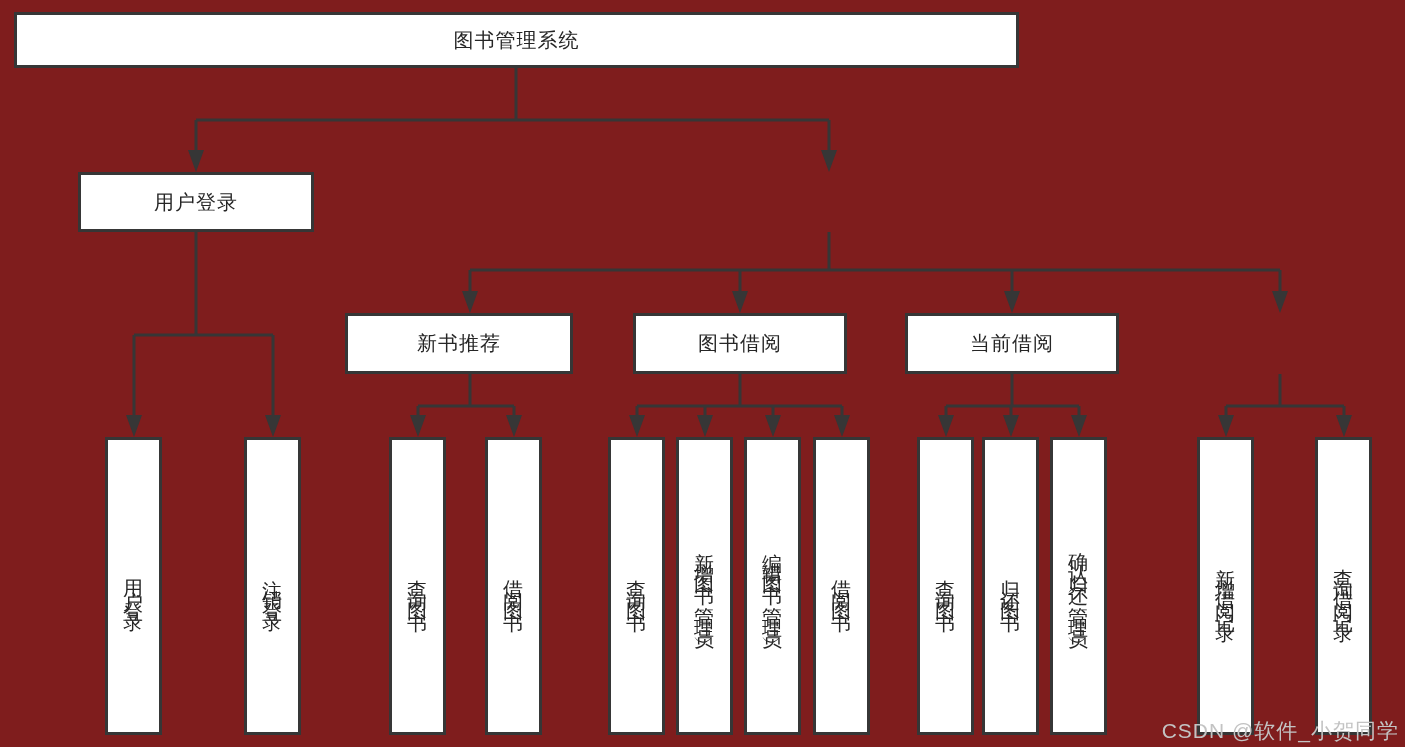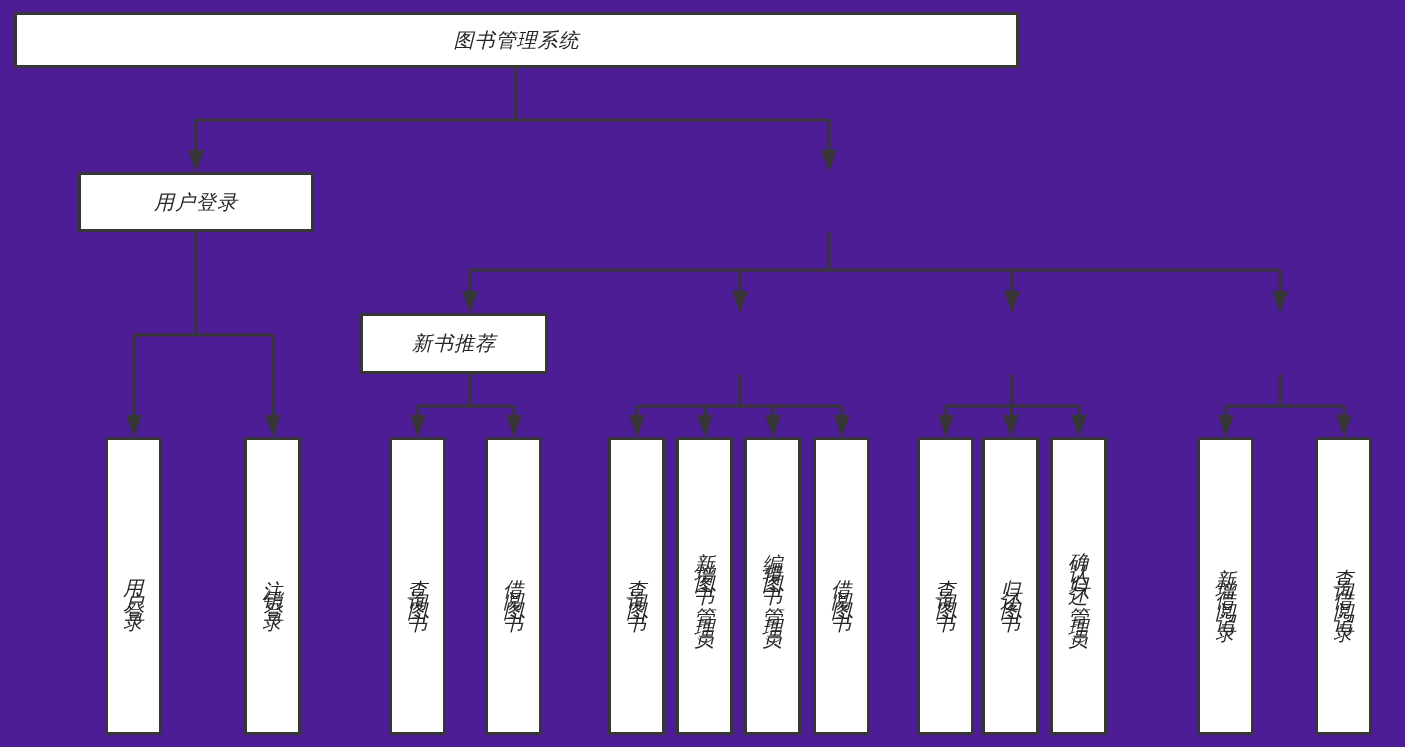--- a/index.html
+++ b/index.html
@@ -5,23 +5,22 @@
   html, body {
     margin: 0;
     padding: 0;
     background: #ffffff;
     font-family: "Liberation Sans", "DejaVu Sans", sans-serif;
   }
   .canvas {
     position: relative;
     width: 1405px;
     height: 747px;
-    background: #4c1d95;
+    background: #7f1d1d;
     overflow: hidden;
-    font-style: italic;
   }
   .connectors {
     position: absolute;
     left: 0;
     top: 0;
     z-index: 1;
   }
   .node {
     position: absolute;
     box-sizing: border-box;
@@ -94,34 +93,37 @@
       <polygon points="1071,415 1087,415 1079,437"></polygon>
       <polygon points="1218,415 1234,415 1226,437"></polygon>
       <polygon points="1336,415 1352,415 1344,437"></polygon>
     </g>
   </svg>
 
   <div class="node hbox" style="left:14px; top:12px; width:1005px; height:56px;">图书管理系统</div>
 
   <div class="node hbox" style="left:78px; top:172px; width:236px; height:60px;">用户登录</div>
 
-  <div class="node hbox" style="left:360px; top:313px; width:188px; height:61px;">新书推荐</div>
+  <div class="node hbox" style="left:345px; top:313px; width:228px; height:61px;">新书推荐</div>
+  <div class="node hbox" style="left:633px; top:313px; width:214px; height:61px;">图书借阅</div>
+  <div class="node hbox" style="left:905px; top:313px; width:214px; height:61px;">当前借阅</div>
 
   <div class="node vbox" style="left:105px;">用户登录</div>
   <div class="node vbox" style="left:244px;">注销登录</div>
 
   <div class="node vbox" style="left:389px;">查询图书</div>
   <div class="node vbox" style="left:485px;">借阅图书</div>
 
   <div class="node vbox" style="left:608px;">查询图书</div>
   <div class="node vbox" style="left:676px;">新增图书（管理员）</div>
   <div class="node vbox" style="left:744px;">编辑图书（管理员）</div>
   <div class="node vbox" style="left:813px;">借阅图书</div>
 
   <div class="node vbox" style="left:917px;">查询图书</div>
   <div class="node vbox" style="left:982px;">归还图书</div>
   <div class="node vbox" style="left:1050px;">确认归还（管理员）</div>
 
   <div class="node vbox" style="left:1197px;">新增借阅记录</div>
   <div class="node vbox" style="left:1315px;">查询借阅记录</div>
 
+  <div class="watermark">CSDN @软件_小贺同学</div>
 
 </div>
 
 </body></html>

